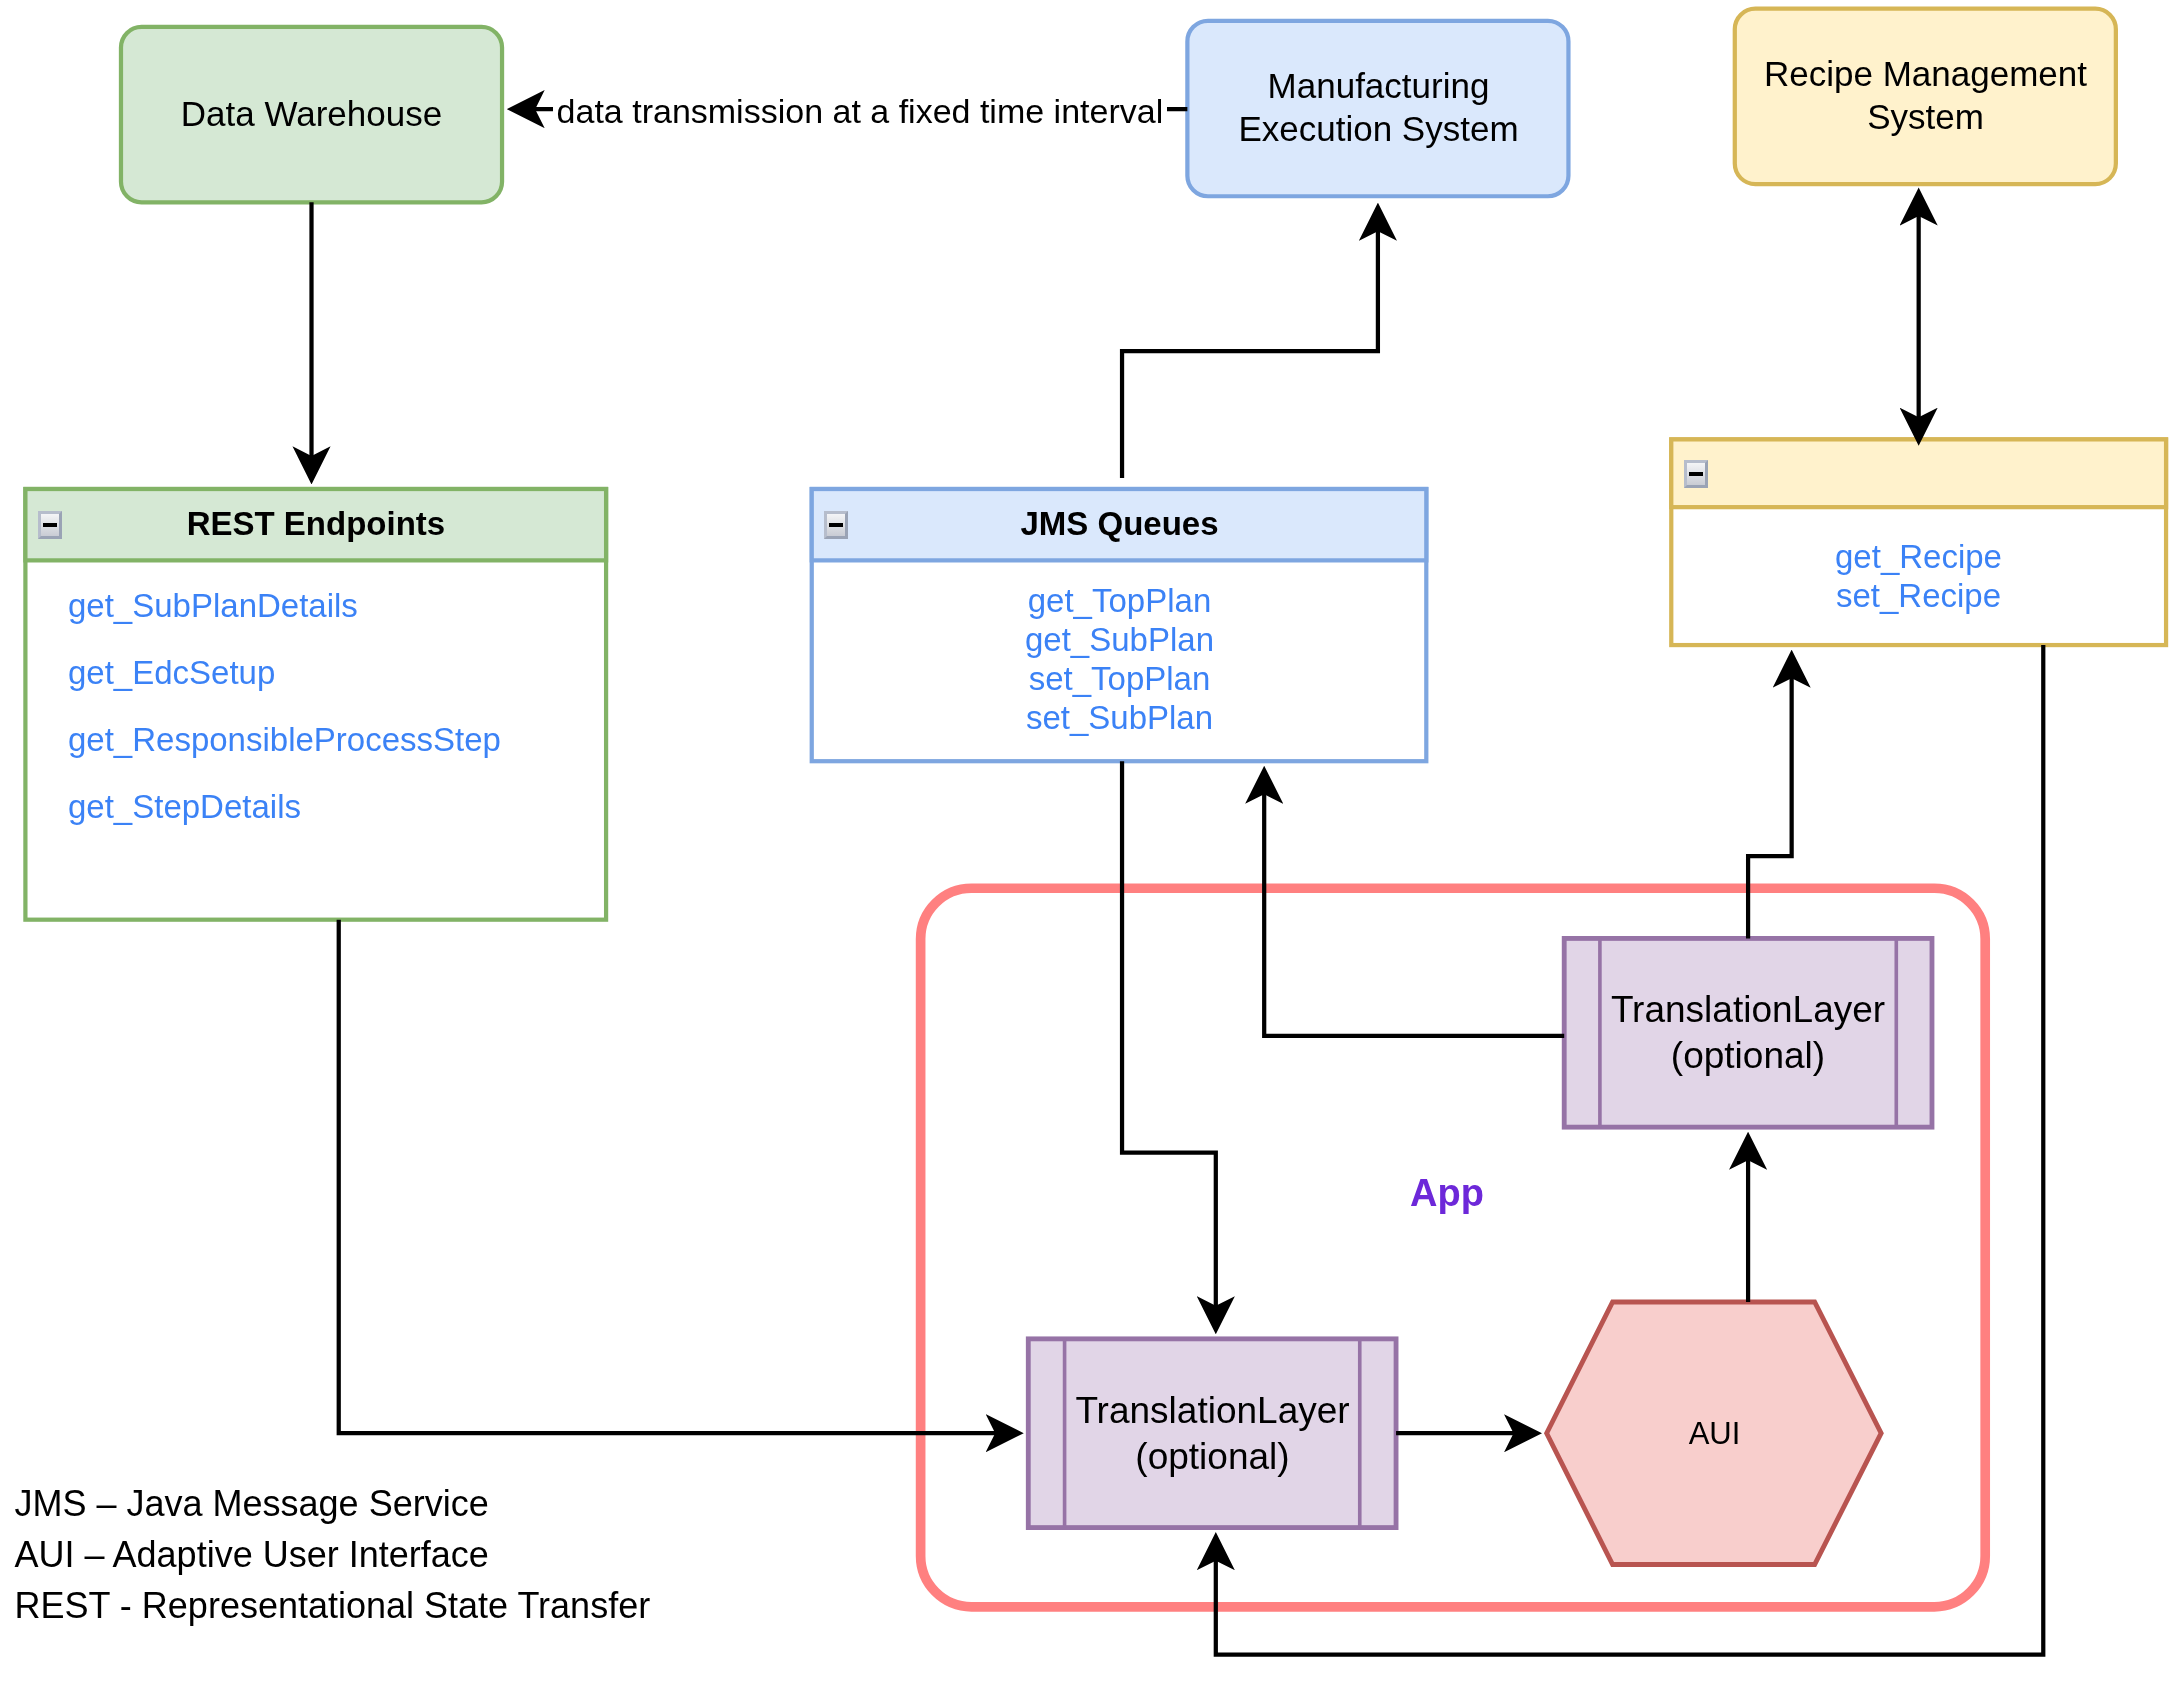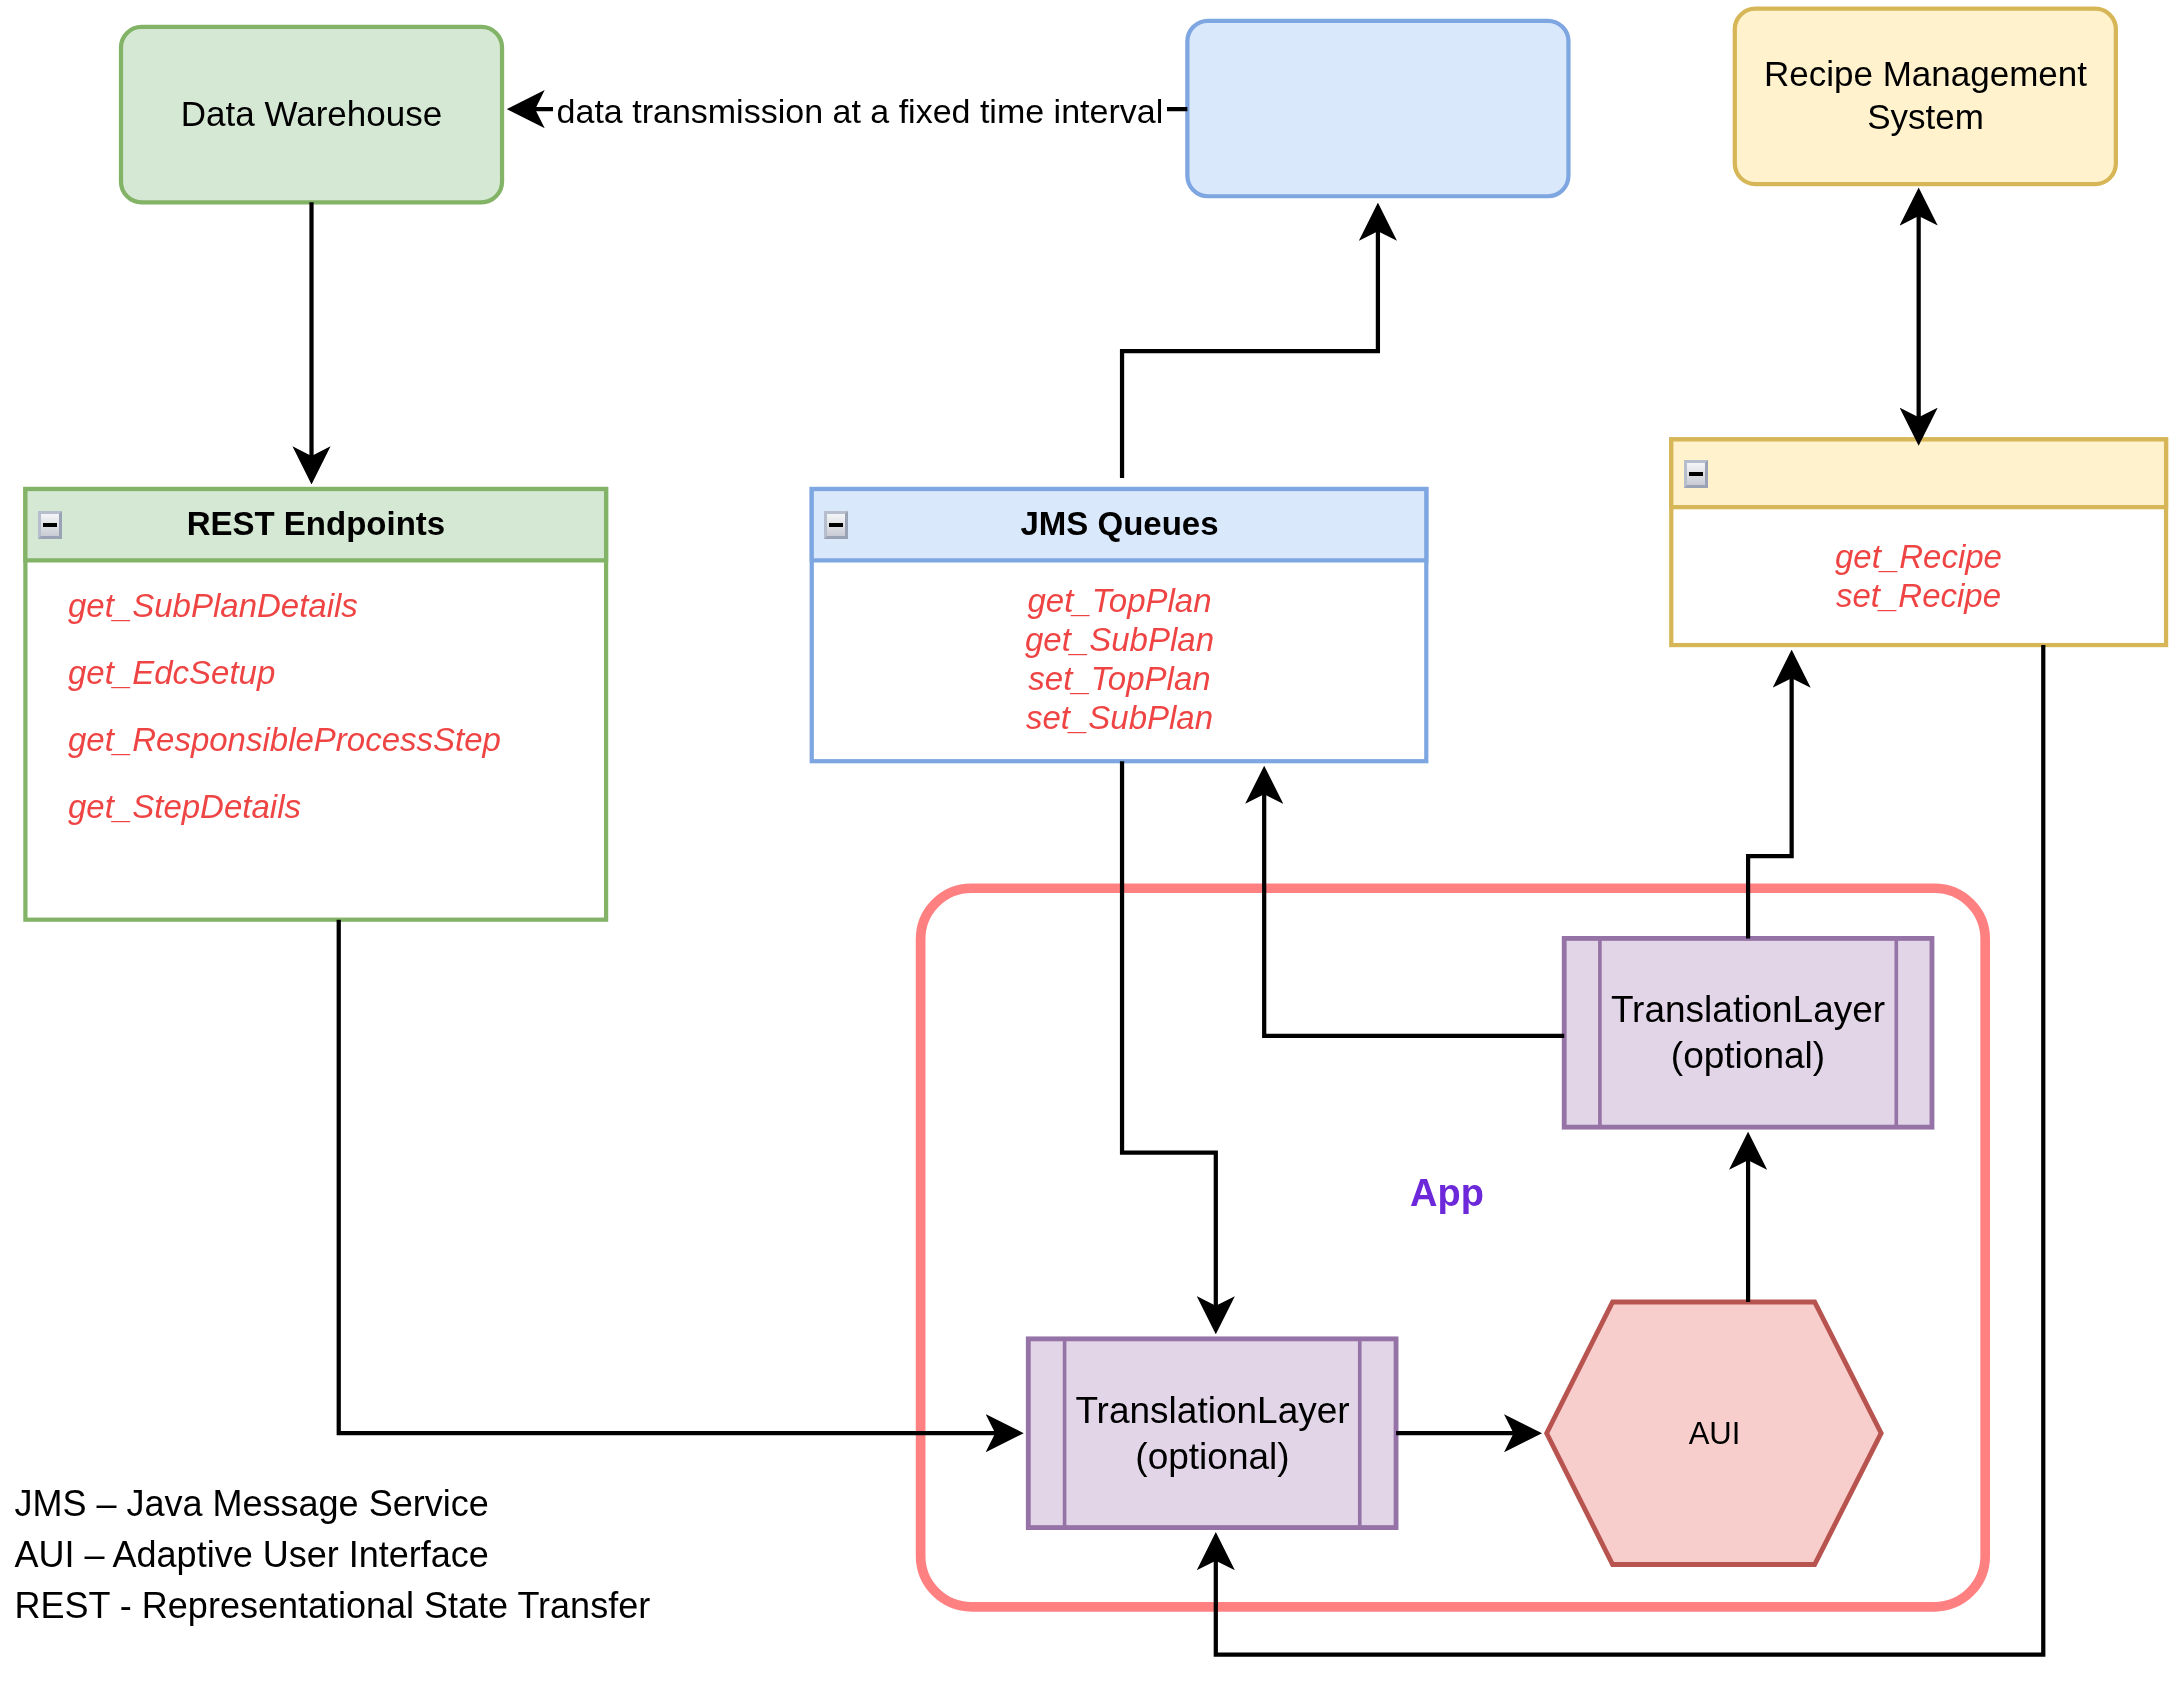--- a/index.html
+++ b/index.html
@@ -34,24 +34,23 @@
     pointer-events: none;
     white-space: pre-line;
   }
   .sys-box-label { font-size: 35px; }
   .hdr-label {
     font-size: 33px;
     font-weight: bold;
   }
   .member-list {
     position: absolute;
-    color: #ef4444;
+    color: #3b82f6;
     font-size: 33px;
     line-height: 1.18;
-    font-style: italic;
   }
   .member-list.centered { text-align: center; }
   .member-list div { white-space: pre; }
   .tl-label { font-size: 37px; }
   .aui-label { font-size: 31px; }
   .app-label {
     position: absolute;
     color: #6d28d9;
     font-weight: bold;
     font-size: 38px;
@@ -148,20 +147,22 @@
 
     <line x1="2890" y1="2152" x2="2890" y2="1881" stroke="#000000" stroke-width="7" marker-end="url(#arrow)"></line>
 
     <line x1="2308" y1="2369" x2="2539" y2="2369" stroke="#000000" stroke-width="7" marker-end="url(#arrow)"></line>
 
     <path d="M 3378 1066 L 3378 2735 L 2010 2735 L 2010 2543" fill="none" stroke="#000000" stroke-width="7" marker-end="url(#arrow)"></path>
   </svg>
 
   <div class="node-label sys-box-label" style="left:121px; top:27px; width:381px; height:175px;">Data Warehouse</div>
 
+  <div class="node-label sys-box-label" style="left:1188px; top:20.6px; width:381px; height:175px;">Manufacturing
+Execution System</div>
 
   <div class="node-label sys-box-label" style="left:1735px; top:8.5px; width:381px; height:175px;">Recipe Management
 System</div>
 
   <div class="edge-label" style="left:553px; top:92px;">data transmission at a fixed time interval</div>
 
   <div class="collapse-btn" style="left:38px; top:511px;"></div>
   <div class="node-label hdr-label" style="left:25.4px; top:489px; width:581px; height:71px;">REST Endpoints</div>
   <div class="member-list" style="left:68px; top:587px; width:532px;">
     <div style="margin-bottom:28px;">get_SubPlanDetails</div>

